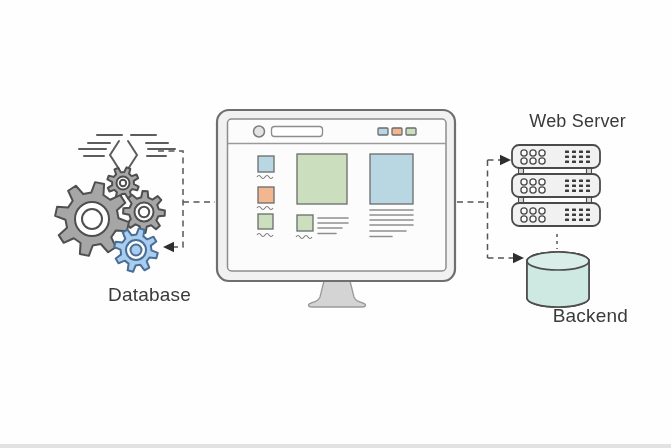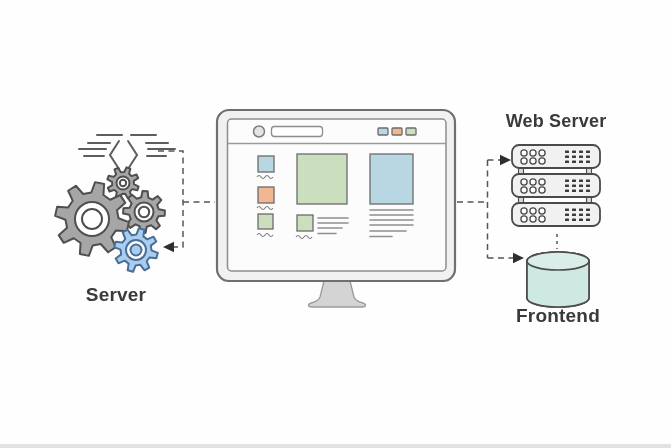--- a/index.html
+++ b/index.html
@@ -1,19 +1,19 @@
 <!DOCTYPE html>
 <html style="--label: #3a3a3a; --gear_gray: #a6a6a6; --gear_outline: #4f4f4f; --gear_blue: #a9cdee; --gear_blue_outline: #4a6e96; --monitor_frame: #f1f1f1; --monitor_outline: #6f6f6f; --screen: #fcfcfc; --block_blue: #b9d6e3; --block_orange: #f2b790; --block_green: #cbdfbe; --server_fill: #f1f1f1; --db_teal: #cde9e2; --db_teal_light: #d9eee8; --db_gray: #c9cdc9; --stand: #d4d4d4;"><head>
 <meta charset="utf-8">
 <style>
   html,body{margin:0;padding:0;background:#fff;}
   #stage{position:relative;width:671px;height:448px;background:#fefefe;overflow:hidden;
          font-family:"Liberation Sans",sans-serif;}
-  .label{position:absolute;text-align:center;color:var(--label,#3a3a3a);
-         font-size:19px;font-weight:700;letter-spacing:.2px;}
+  .label{position:absolute;text-align:right;color:var(--label,#3a3a3a);
+         font-size:19px;font-weight:400;letter-spacing:.2px;}
   #lbl-backend{left:41px;top:284px;width:150px;}
   #lbl-frontend{left:237px;top:315px;width:200px;}
   #lbl-webserver{left:486px;top:111px;width:140px;font-size:18px;}
   #lbl-database{left:488px;top:305px;width:140px;}
   .bottom-strip{position:absolute;left:0;bottom:0;width:100%;height:4px;background:#e2e2e2;}
   svg{position:absolute;left:0;top:0;}
   .g-gray{fill:var(--gear_gray);stroke:var(--gear_outline);stroke-width:2;stroke-linejoin:round;}
   .g-blue{fill:var(--gear_blue);stroke:var(--gear_blue_outline);stroke-width:2;stroke-linejoin:round;}
   .ring{fill:#fff;stroke:var(--gear_outline);stroke-width:2;}
   .ring-blue{fill:var(--gear_blue);stroke:var(--gear_blue_outline);stroke-width:2;}
@@ -223,18 +223,18 @@
     <path class="db-band" d="M527,283 A31,9 0 0 0 589,283 L589,290 A31,9 0 0 1 527,290 Z"></path>
     <path class="db-ln" d="M527,269 A31,9 0 0 0 589,269"></path>
     <path class="db-ln" d="M527,276 A31,9 0 0 0 589,276"></path>
     <path class="db-ln" d="M527,283 A31,9 0 0 0 589,283"></path>
     <path class="db-ln" d="M527,290 A31,9 0 0 0 589,290"></path>
     <path class="db-body" d="M527,261 A31,9 0 0 1 589,261 L589,298 A31,9 0 0 1 527,298 Z" fill="none"></path>
     <ellipse class="db-top" cx="558" cy="261" rx="31" ry="9"></ellipse>
   </g>
 </svg>
 
-  <div class="label" id="lbl-backend">Server</div>
+  <div class="label" id="lbl-backend">Database</div>
   <div class="label" id="lbl-webserver">Web Server</div>
-  <div class="label" id="lbl-database">Frontend</div>
+  <div class="label" id="lbl-database">Backend</div>
 
   <div class="bottom-strip"></div>
 </div>
 
 </body></html>

